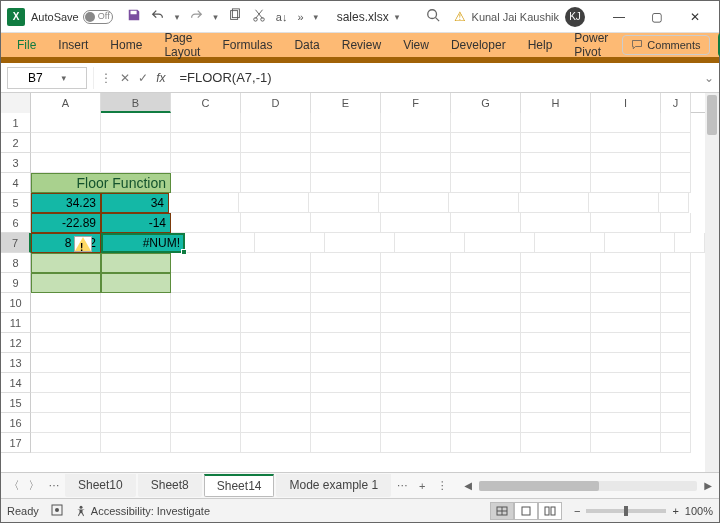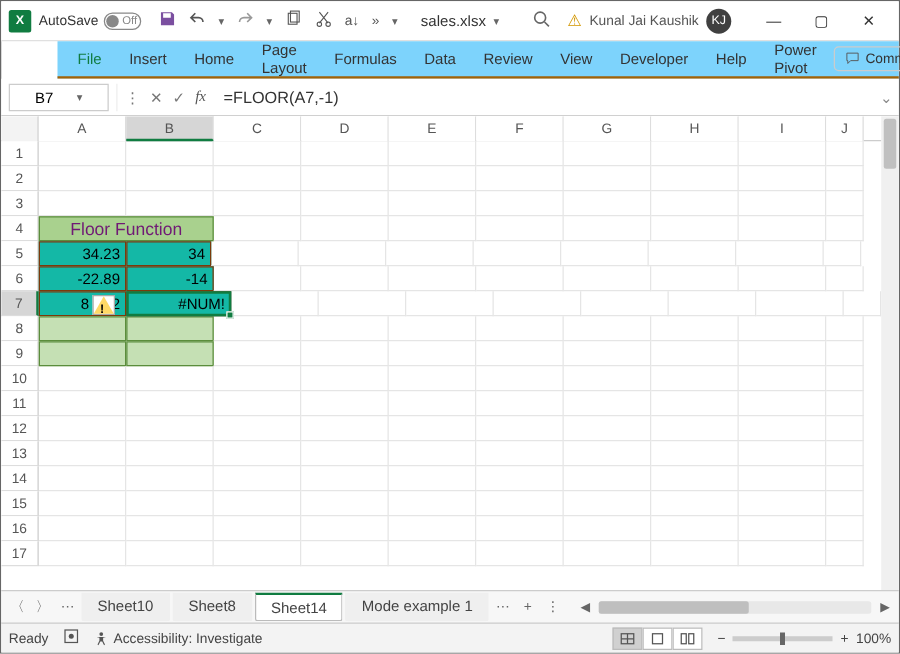--- a/index.html
+++ b/index.html
@@ -16,47 +16,47 @@
   .qat svg { width:14px; height:14px; }
   .title-center { flex:1; display:flex; align-items:center; justify-content:center; gap:6px; color:#333; font-size:12px;}
   .caret { font-size:9px; color:#666;}
   .search-icon { color:#666; margin:0 8px;}
   .user { display:flex; align-items:center; gap:6px; font-size:11px; color:#555;}
   .warn { color:#d39700; font-size:13px;}
   .avatar { width:20px; height:20px; border-radius:50%; background:#404040; color:#fff; display:flex; align-items:center; justify-content:center; font-size:10px;}
   .winbtns { display:flex; align-items:center; gap:2px; margin-left:10px;}
   .winbtn { width:36px; height:28px; display:flex; align-items:center; justify-content:center; color:#333; font-size:12px;}
   
-  .ribbon { display:flex; align-items:center; height:30px; padding:0 6px; gap:2px; border-bottom:2px solid #a16207; background:#7dd3fc;margin-left:45px;}
+  .ribbon { display:flex; align-items:center; height:30px; padding:0 6px; gap:2px; border-bottom:6px solid #a16207; background:#fdba74;}
   .rtab { padding:6px 10px; font-size:12px; color:#333; border-radius:4px 4px 0 0; cursor:pointer;}
   .rtab.file { color:#107c41; font-weight:500;}
   .ribbon-spacer { flex:1;}
   .comments-btn { display:flex; align-items:center; gap:4px; border:1px solid #ccc; border-radius:4px; padding:3px 8px; font-size:11px; color:#333;}
   .share-btn { width:28px; height:24px; background:#107c41; border-radius:4px; display:flex; align-items:center; justify-content:center; margin-left:6px;}
   .share-btn svg { fill:#fff; width:14px; height:14px;}
   
   .formulabar { display:flex; align-items:center; height:30px; border-bottom:1px solid #d0d0d0; background:#fff;}
   .namebox { width:80px; height:22px; margin:0 6px; border:1px solid #ccc; display:flex; align-items:center; padding:0 20px; font-size:12px; justify-content:space-between;}
   .fb-icons { display:flex; align-items:center; gap:8px; color:#777; padding:0 6px; border-left:1px solid #eee; height:22px;}
-  .fx { font-style:italic; font-family:Liberation Serif, serif; color:#555;}
+  .fx { font-style:italic; font-family:Liberation Sans, sans-serif; color:#555;}
   .formula-input { flex:1; padding:0 8px; font-size:13px; color:#333; height:22px; display:flex; align-items:center;}
   .fb-expand { width:20px; text-align:center; color:#888;}
   
   .gridwrap { flex:1; position:relative; overflow:hidden; background:#fff;}
   .colheads { position:absolute; top:0; left:0; right:14px; height:20px; display:flex; background:#fff; border-bottom:1px solid #ccc;}
   .corner { width:30px; height:20px; border-right:1px solid #ccc; background:#f3f3f3;}
   .colhead { height:20px; border-right:1px solid #ddd; text-align:center; font-size:11px; color:#555; line-height:20px; background:#fff;}
   .colhead.sel { background:#d6d6d6; border-bottom:2px solid #107c41;}
   .rowheads { position:absolute; top:20px; left:0; width:30px;}
   .rowhead { height:20px; border-bottom:1px solid #ddd; border-right:1px solid #ccc; text-align:center; font-size:11px; color:#555; line-height:20px; background:#fff;}
   .rowhead.sel { background:#d6d6d6; border-right:2px solid #107c41;}
   .cells { position:absolute; top:20px; left:30px; right:14px; bottom:0;}
   .row { display:flex; height:20px;}
   .cell { height:20px; border-right:1px solid #e5e5e5; border-bottom:1px solid #e5e5e5; font-size:12px; padding:0 4px; line-height:19px; text-align:right; overflow:hidden; white-space:nowrap; position:relative;}
-  .hdr-green { background:#a9d18e; border:1px solid #5b8d3c; text-align:center; font-size:14px; color:#701a75;}
+  .hdr-green { background:#a9d18e; border:1px solid #5b8d3c; font-size:14px; color:#14532d;}
   .light-green { background:#c5e0b4; border:1px solid #5b8d3c;}
   .orange { background:#14b8a6; border:1px solid #7b3a0b; color:#000;}
   .sel-cell { outline:2px solid #107c41; outline-offset:-2px; z-index:2;}
   .sel-handle { position:absolute; right:-3px; bottom:-3px; width:6px; height:6px; background:#107c41; border:1px solid #fff; z-index:3;}
   .err-tri { width:0; height:0; border-left:8px solid transparent; border-right:8px solid transparent; border-bottom:14px solid #ffd966; position:relative;}
   .err-tri::after { content:"!"; position:absolute; left:-3px; top:1px; font-size:10px; color:#000; font-weight:bold;}
   .vscroll { position:absolute; right:0; top:0; bottom:0; width:14px; background:#f0f0f0;}
   .vscroll-thumb { position:absolute; top:2px; right:2px; width:10px; height:40px; background:#c0c0c0; border-radius:2px;}
   
   .sheettabs { height:26px; display:flex; align-items:center; border-top:1px solid #ccc; background:#f7f7f7; padding:0 4px; gap:2px;}

